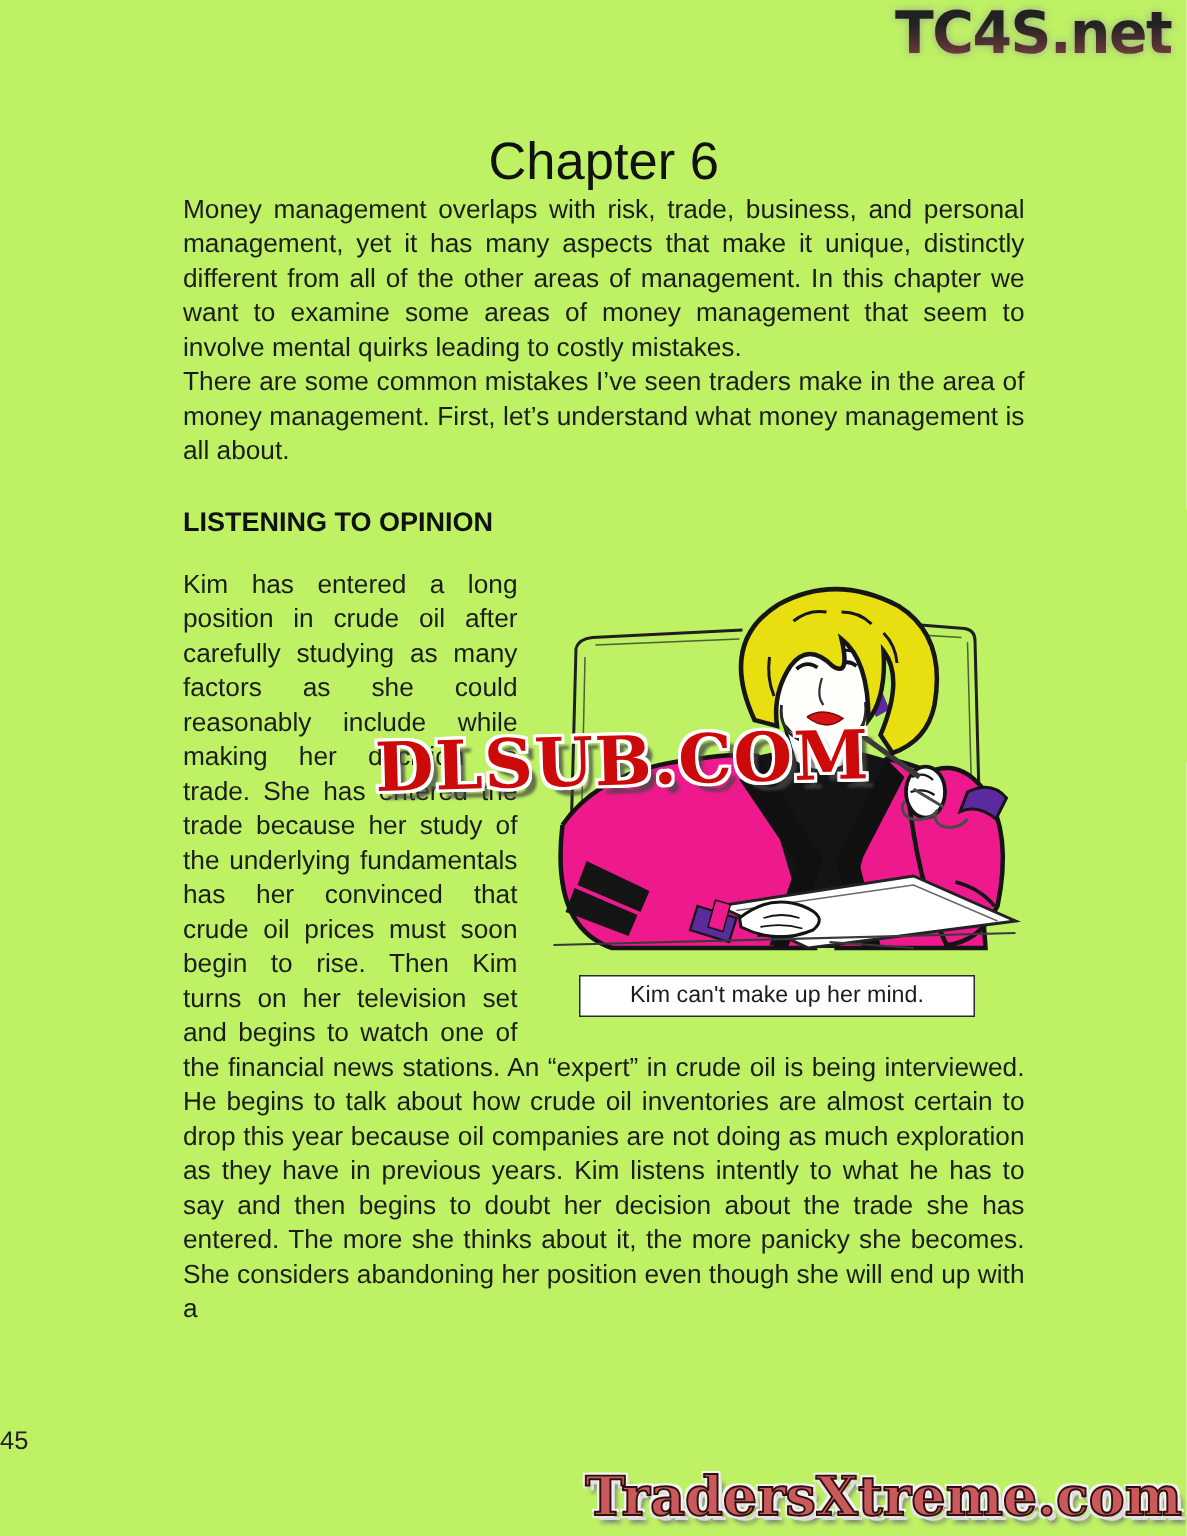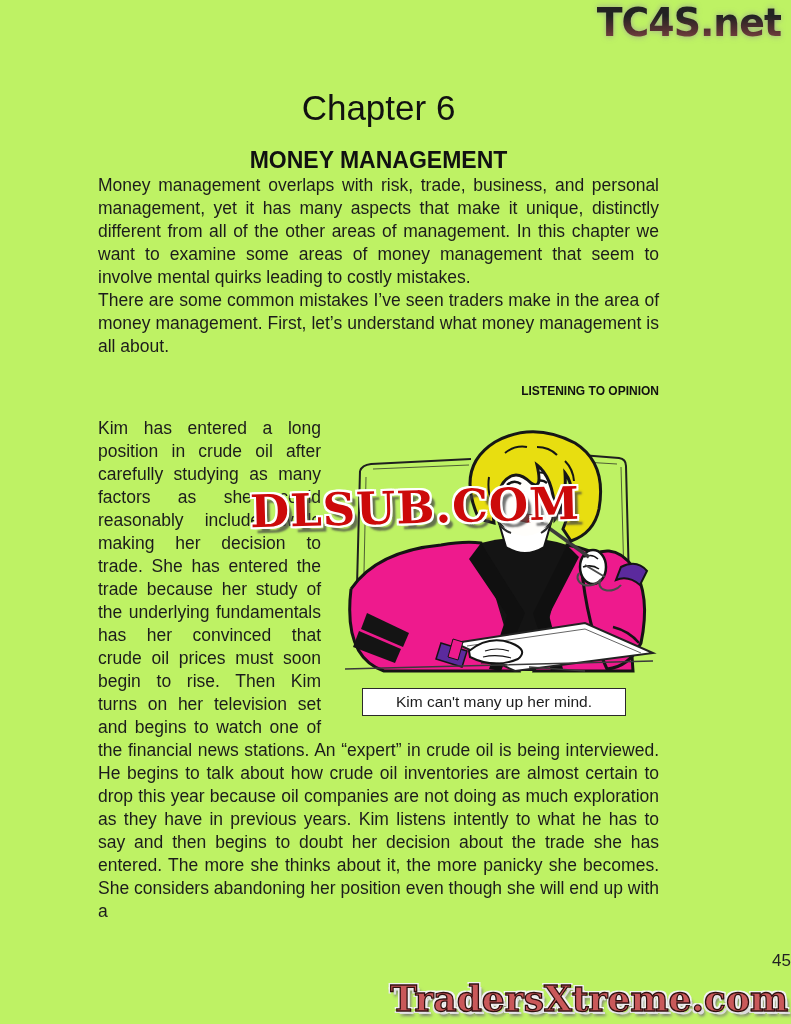--- a/index.html
+++ b/index.html
@@ -16,30 +16,30 @@
     position:absolute;top:0px;right:10px;
     font-family:"DejaVu Sans",sans-serif;
     font-weight:bold;font-size:39px;letter-spacing:-1px;
     background:linear-gradient(#222222 35%, #5a3434 70%, #94514c 100%);
     -webkit-background-clip:text;background-clip:text;
     color:transparent;
     filter:drop-shadow(0 0 3px rgba(150,150,150,.8));
     transform:scaleX(.97);transform-origin:right top;
   }
   
-  .main{position:absolute;left:98px;top:88px;width:561px;}
+  .main{position:absolute;left:122px;top:88px;width:561px;}
   .chapter-title{margin:0;text-align:center;font-weight:400;font-size:35px;color:#111;}
   .chapter-subtitle{margin:19px 0 0;text-align:center;font-weight:bold;font-size:23px;color:#111;}
   p.body{
     margin:0;font-size:17.5px;line-height:23px;
     text-align:justify;text-align-last:left;
   }
   .p1{margin-top:31px;}
   .p2{margin-top:23px;}
-  .section-heading{margin:26px 0 0;text-align:right;font-weight:bold;font-size:12px;color:#111;}
+  .section-heading{margin:26px 0 0;text-align:left;font-weight:bold;font-size:18px;color:#111;}
   .kim-section{margin-top:19px;}
   .kim-section::after{content:"";display:block;clear:both;}
   
   .figure{
     float:right;width:330px;margin:0 0 4px 8px;padding:0;
   }
   .caption-box{
     width:258px;margin:11px auto 0;
     border:1px solid #2a2a2a;
     padding:4px 2px;text-align:center;
@@ -56,21 +56,21 @@
       -2px -2px 0 #fff, 2px -2px 0 #fff,
       -2px  2px 0 #fff, 2px  2px 0 #fff,
        0   -2px 0 #fff, 0    2px 0 #fff,
       -2px  0   0 #fff, 2px  0   0 #fff,
        5px  6px 2px rgba(70,70,70,.75);
     z-index:30;
   }
   
   .page-number{
     position:absolute;left:0;top:951px;width:791px;
-    text-align:right;font-size:17px;color:#222;
+    text-align:left;font-size:17px;color:#222;
   }
   .tx-logo{
     position:absolute;right:3px;bottom:5px;
     font-family:"DejaVu Serif",serif;
     font-weight:bold;font-size:36px;letter-spacing:0px;
     color:#c9595a;
     -webkit-text-stroke:1.3px #30100f;
     text-shadow:
       -2px -2px 0 #f2f2f2, 2px -2px 0 #f2f2f2,
       -2px  2px 0 #e6e6e6, 3px  3px 0 #dcdcdc,
@@ -80,21 +80,20 @@
 </style>
 </head>
 <body>
 
 <div class="page">
 
   <div class="tc4s-logo">TC4S.net</div>
 
   <div class="main">
     <h1 class="chapter-title">Chapter 6</h1>
-    <h2 class="chapter-subtitle">MONEY MANAGEMENT</h2>
 
     <p class="body p2">Money management overlaps with risk, trade, business, and personal management, yet it has many aspects that make it unique, distinctly different from all of the other areas of management.  In this chapter we want to examine some areas of money management that seem to involve mental quirks leading to costly mistakes.</p>
     <p class="body p1">There are some common mistakes I’ve seen traders make in the area of money management.  First, let’s understand what money management is all about.</p>
 
     <h3 class="section-heading">LISTENING TO OPINION</h3>
 
     <div class="kim-section">
       <figure class="figure">
         <svg width="330" height="256" viewBox="0 0 330 256" aria-hidden="true">
 
@@ -148,21 +147,21 @@
 
           <path d="M112 226 l26 8 -5 16 -26 -8 z" fill="#5b2a9d" stroke="#141414" stroke-width="1.5"></path>
           <path d="M124 222 l10 3 -5 18 -10 -3 z" fill="#ee1a8d" stroke="#141414" stroke-width="1"></path>
 
           <path d="M140 234 q20 -16 42 -8 q18 7 7 16 q-24 10 -48 -2 z" fill="#ffffff" stroke="#141414" stroke-width="2"></path>
           <path d="M156 234 q12 -4 24 0 M154 240 q14 -3 28 1 M152 246 q14 -1 26 2" stroke="#141414" stroke-width="1.2" fill="none"></path>
 
           <path d="M16 252 L324 244 M200 250 l56 4" stroke="#3a3a3a" stroke-width="1.5" fill="none"></path>
         </svg>
         <div class="caption-box">
-          <span>Kim can't many up her mind.</span>
+          <span>Kim can't make up her mind.</span>
         </div>
       </figure>
       <p class="body">Kim has entered a long position in crude oil after carefully studying as many factors as she could reasonably include while making her decision to trade.  She has entered the trade because her study of the underlying fundamentals has her convinced that crude oil prices must soon begin to rise.  Then Kim turns on her television set and begins to watch one of the financial news stations. An “expert” in crude oil is being interviewed.  He begins to talk about how crude oil inventories are almost certain to drop this year because oil companies are not doing as much exploration as they have in previous years.  Kim listens intently to what he has to say and then begins to doubt her decision about the trade she has entered.  The more she thinks about it, the more panicky she becomes.  She considers abandoning her position even though she will end up with a</p>
     </div>
   </div>
 
   <div class="watermark">DLSUB.COM</div>
 
   <div class="page-number">45</div>
 

